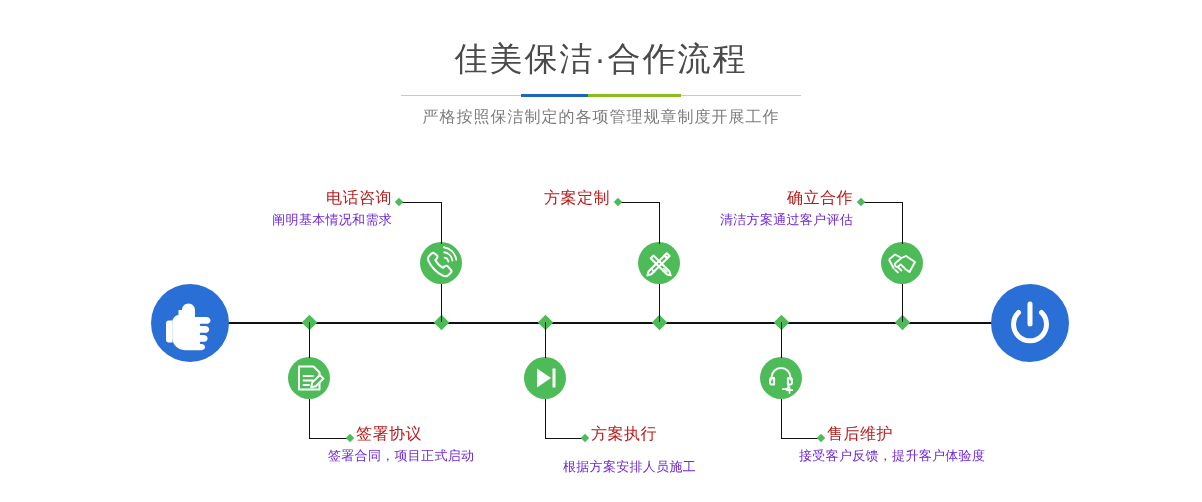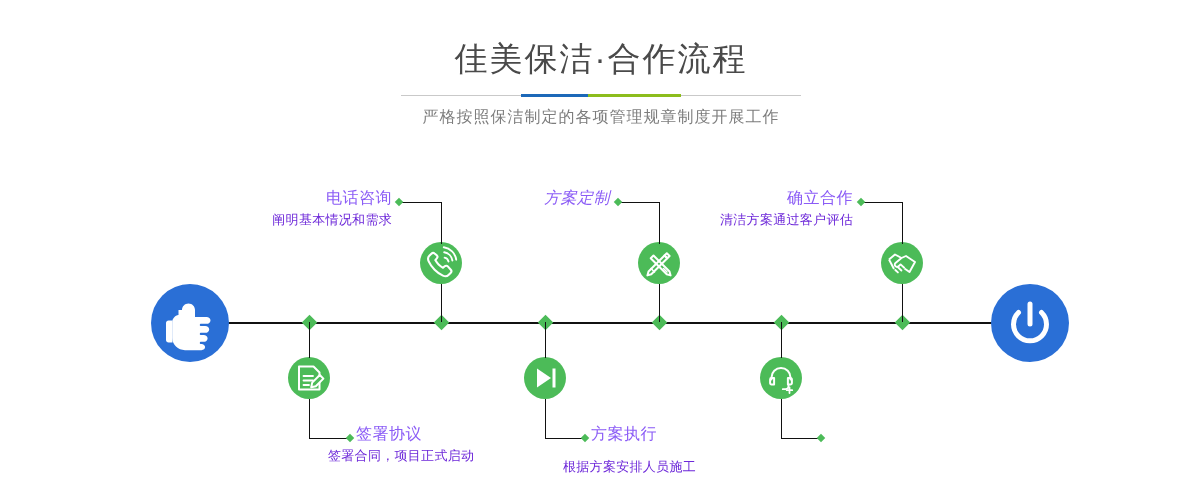--- a/index.html
+++ b/index.html
@@ -50,21 +50,21 @@
     position:absolute;width:11px;height:11px;background:#4cbb58;
     transform:rotate(45deg);
   }
 
   .vline{position:absolute;width:1px;background:#111;}
   .hline{position:absolute;height:1px;background:#111;}
 
   .dot{position:absolute;width:6px;height:6px;background:#4cbb58;transform:rotate(45deg);}
 
   .lbl{position:absolute;white-space:nowrap;}
-  .lbl .t{font-size:16px;color:#8b5cf6;line-height:20px;letter-spacing:.5px;}
+  .lbl .t{font-size:16px;color:#b91c1c;line-height:20px;letter-spacing:.5px;}
   .lbl .s{font-size:13px;color:#6d28d9;line-height:18px;letter-spacing:.3px;margin-top:3px;}
   .lbl.up{text-align:right;}
   .lbl.dn{text-align:left;}
 </style>
 </head>
 <body>
 
 <div id="stage">
 
   <div class="hdr">
@@ -137,21 +137,21 @@
       <path fill="none" stroke="#ffffff" stroke-width="2" stroke-linejoin="round" d="M31.5 29.5 15.5 13.5l-2.8 2.8 16 16 3.9 1.1z"></path>
       <line x1="13" y1="26.5" x2="16.5" y2="30" stroke="#ffffff" stroke-width="1.6" stroke-linecap="round"></line>
       <line x1="25.5" y1="26.5" x2="29" y2="30" stroke="#ffffff" stroke-width="1.6" stroke-linecap="round"></line>
     </svg>
   </div>
   <div class="diamond" style="left:654px;top:317px;"></div>
   <div class="vline" style="left:659px;top:202px;height:42px;"></div>
   <div class="vline" style="left:659px;top:284px;height:38px;"></div>
   <div class="hline" style="left:618px;top:202px;width:42px;"></div>
   <div class="dot" style="left:615px;top:199px;"></div>
-  <div class="lbl up" style="left:372px;top:188px;width:238px;font-style:italic;">
+  <div class="lbl up" style="left:372px;top:188px;width:238px;">
     <div class="t">方案定制</div>
   </div>
 
   <div class="node" style="left:524px;top:357px;">
     <svg width="42" height="42" viewBox="0 0 42 42">
       <path fill="#ffffff" d="M13 11.5 27 21 13 30.5z"></path>
       <rect x="28.5" y="11.5" width="3" height="19" fill="#ffffff"></rect>
     </svg>
   </div>
   <div class="diamond" style="left:540px;top:317px;"></div>
@@ -172,20 +172,24 @@
       <path fill="none" stroke="#ffffff" stroke-width="1.8" stroke-linecap="round" d="M28.5 27.5v1.8c0 1.6-1.4 2.9-3.1 2.9h-2.6"></path>
       <line x1="29.5" y1="30.5" x2="29.5" y2="36" stroke="#ffffff" stroke-width="1.8" stroke-linecap="round"></line>
       <line x1="26.8" y1="33.2" x2="32.2" y2="33.2" stroke="#ffffff" stroke-width="1.8" stroke-linecap="round"></line>
     </svg>
   </div>
   <div class="diamond" style="left:776px;top:317px;"></div>
   <div class="vline" style="left:781px;top:322px;height:36px;"></div>
   <div class="vline" style="left:781px;top:399px;height:39px;"></div>
   <div class="hline" style="left:781px;top:438px;width:40px;"></div>
   <div class="dot" style="left:818px;top:435px;"></div>
+  <div class="lbl dn" style="left:827px;top:424px;width:280px;">
+    <div class="t">售后维护</div>
+    <div class="s" style="margin-left:-28px;">接受客户反馈，提升客户体验度</div>
+  </div>
 
   <div class="node" style="left:881px;top:242px;">
     <svg width="42" height="42" viewBox="0 0 42 42">
       <path fill="none" stroke="#ffffff" stroke-width="1.9" stroke-linejoin="round" d="M8 17.5 14 12.5l6.5 3.5 4.5-2 9 6-5.5 10-5-3.5"></path>
       <path fill="none" stroke="#ffffff" stroke-width="1.9" stroke-linejoin="round" d="M20.5 16 14.5 21c-1 .9-1 2.3-.1 3.2.9.9 2.3.9 3.2 0l2-1.8"></path>
       <path fill="none" stroke="#ffffff" stroke-width="1.9" stroke-linecap="round" d="m19.6 22.4 3.6 3.3M17 25.3l3.4 3.2M14.3 28l2.6 2.4"></path>
       <path fill="none" stroke="#ffffff" stroke-width="1.9" stroke-linejoin="round" d="M8 17.5 13 27"></path>
     </svg>
   </div>
   <div class="diamond" style="left:897px;top:317px;"></div>

